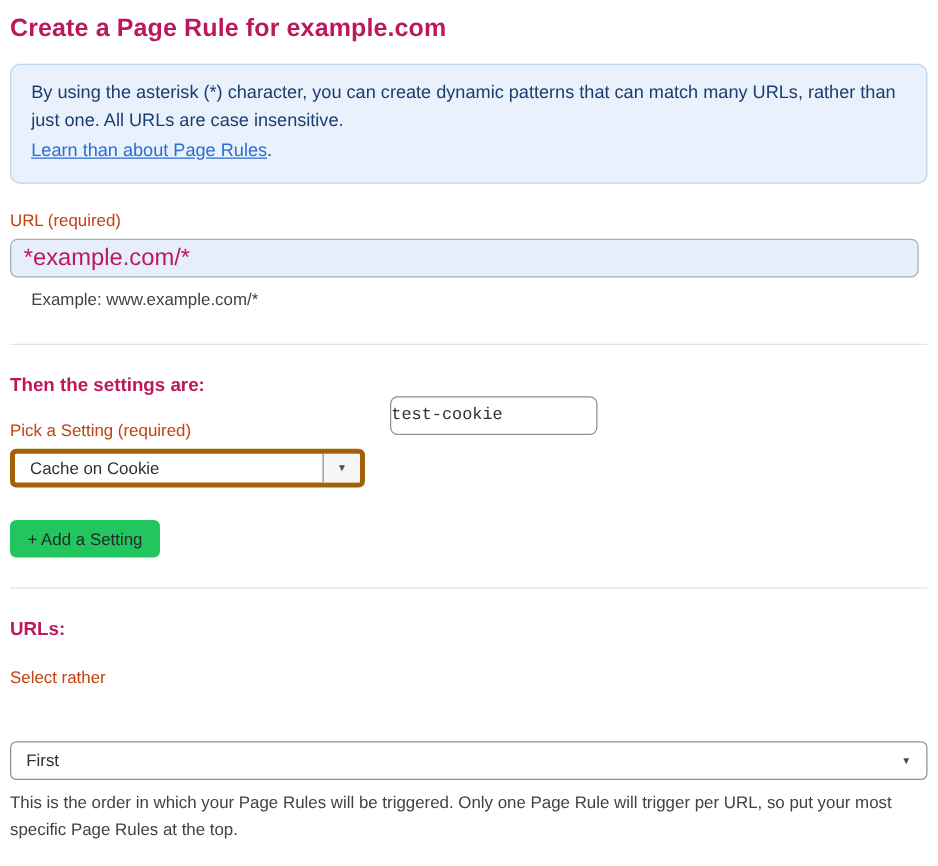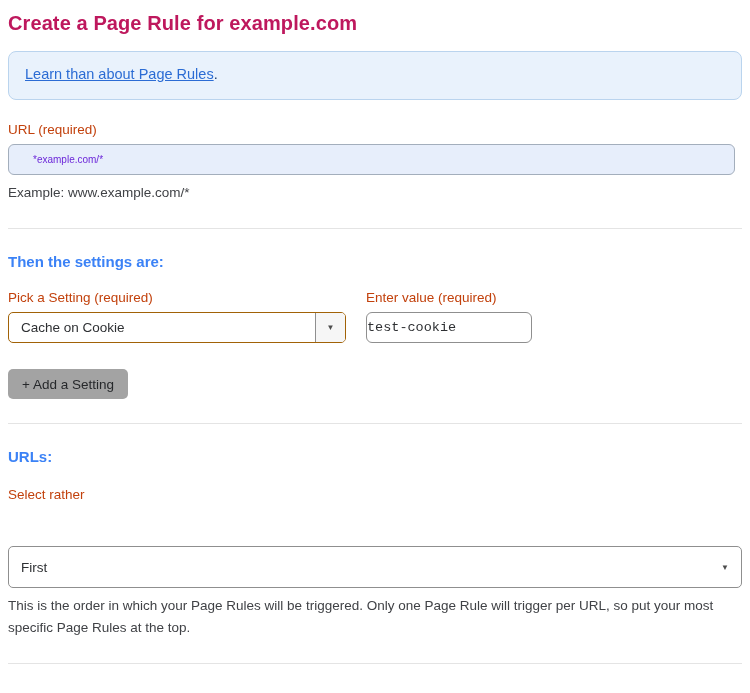--- a/index.html
+++ b/index.html
@@ -43,55 +43,56 @@
     color: #c2410c;
     margin: 22px 0 7px 0;
   }
   .url-input {
     display: block;
     width: 727px;
     height: 31px;
     background: #e7eefb;
     border: 1px solid #a3aebc;
     border-radius: 6px;
-    padding: 0 24px;
+    padding: 0 10px;
     font-family: "Liberation Sans", sans-serif;
-    font-size: 10px;
-    color: #6d28d9;
+    font-size: 19px;
+    color: #be185d;
     outline: none;
   }
   .helper-text {
     font-size: 13.5px;
     color: #404246;
     margin-top: 8px;
     line-height: 1.55;
+    margin-left: 17px;
   }
   .divider {
     border: none;
     border-top: 1px solid #e4e4e4;
     margin: 24px 0 0 0;
   }
   .section-heading {
     font-size: 15px;
     font-weight: bold;
-    color: #3b82f6;
+    color: #be185d;
     margin-top: 24px;
   }
   .settings-row {
     display: flex;
     gap: 20px;
     align-items: flex-start;
   }
   .settings-col .field-label { margin-top: 20px; }
   .select-control {
     display: flex;
-    width: 338px;
+    width: 284px;
     height: 31px;
     background: #ffffff;
-    border: 1px solid #a16207;
+    border: 4px solid #a16207;
     border-radius: 5px;
     overflow: hidden;
     cursor: pointer;
     justify-content: center;
   }
   .select-control .select-text {
     flex: 1;
     display: flex;
     align-items: center;
     padding: 0 12px;
@@ -127,28 +128,28 @@
     justify-content: center;
     height: 30px;
     padding: 0 14px;
     border: none;
     border-radius: 5px;
     font-family: "Liberation Sans", sans-serif;
     font-size: 13.5px;
     cursor: pointer;
   }
   .btn-gray {
-    background: #a3a3a3;
+    background: #22c55e;
     color: #26282b;
   }
   .add-setting-btn { margin-top: 26px; }
   .order-select {
     display: flex;
     width: 734px;
-    height: 42px;
+    height: 31px;
     background: #ffffff;
     border: 1px solid #8f8f8f;
     border-radius: 5px;
     align-items: center;
     padding: 0 12px;
     cursor: pointer;
     margin-top: 44px;
   }
   .order-select .select-text {
     flex: 1;
@@ -168,41 +169,41 @@
   }
 </style>
 </head>
 <body>
 
 
 
 <h1 class="page-title">Create a Page Rule for example.com</h1>
 
 <div class="info-box">
+  <div class="info-body">By using the asterisk (*) character, you can create dynamic patterns that can match many URLs, rather than just one. All URLs are case insensitive.</div>
   <div><a class="learn-link">Learn than about Page Rules</a><span>.</span></div>
 </div>
 
 <div class="field-label">URL (required)</div>
 <input class="url-input" type="text" value="*example.com/*" style="">
 <div class="helper-text">Example: www.example.com/*</div>
 
 <hr class="divider">
 
 <h2 class="section-heading">Then the settings are:</h2>
 
 <div class="settings-row">
   <div class="settings-col">
     <div class="field-label">Pick a Setting (required)</div>
     <div class="select-control">
       <div class="select-text">Cache on Cookie</div>
       <div class="select-caret">▼</div>
     </div>
   </div>
   <div class="settings-col">
-    <div class="field-label">Enter value (required)</div>
     <input class="value-input" type="text" value="test-cookie" style="">
   </div>
 </div>
 
 <button class="btn btn-gray add-setting-btn">+ Add a Setting</button>
 
 <hr class="divider">
 
 <h2 class="section-heading">URLs:</h2>
 

